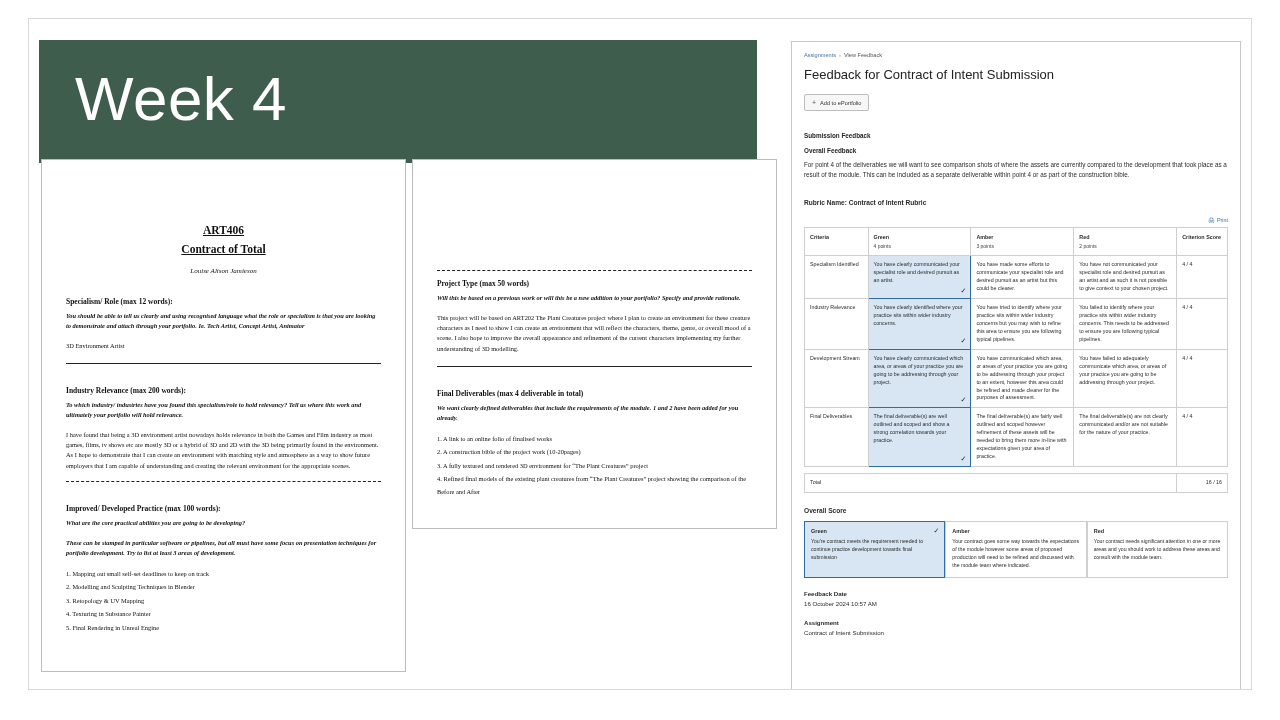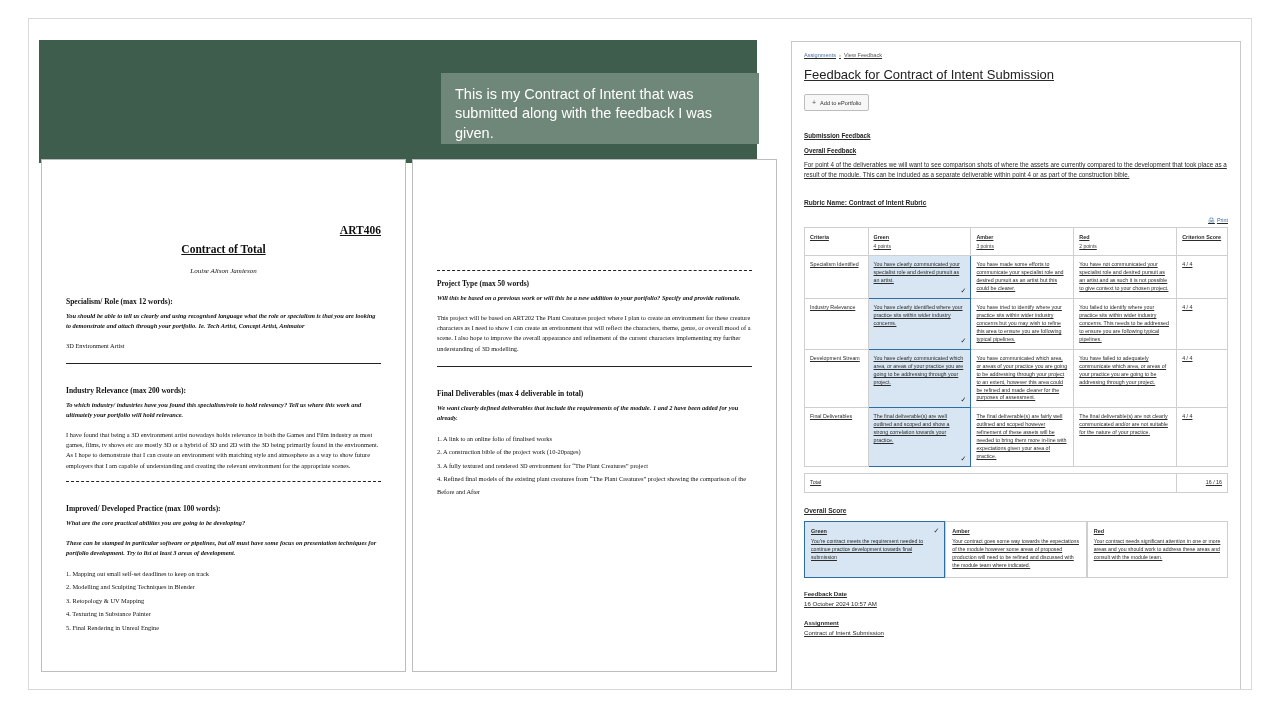--- a/index.html
+++ b/index.html
@@ -44,25 +44,25 @@
     padding: 12px 14px 10px 14px;
   }
   
   .doc-page {
     position: absolute;
     background: #ffffff;
     border: 1px solid #bdbdbd;
     overflow: hidden;
   }
   #doc-left  { left: 12px;  top: 140px; width: 365px; height: 513px; }
-  #doc-right { left: 383px; top: 140px; width: 365px; height: 513px; }
+  #doc-right { left: 383px; top: 140px; width: 365px; height: 370px; }
   .doc-inner { padding: 22px 24px; color: #111; }
 
   .doc-title {
-    text-align: right;
+    text-align: center;
     font-family: "Liberation Serif", serif;
     font-weight: bold;
     font-size: 11.5px;
     text-decoration: underline;
     margin: 42px 0 0 0;
   }
   .doc-title2 {
     text-align: center;
     font-family: "Liberation Serif", serif;
     font-weight: bold;
@@ -118,21 +118,20 @@
   
   #feedback {
     position: absolute;
     left: 762px; top: 22px;
     width: 450px; height: 672px;
     background: #ffffff;
     border: 1px solid #c8c8c8;
     overflow: hidden;
     font-size: 7px;
     color: #2b2b2b;
-    text-decoration: underline;
   }
   .fb-inner { padding: 10px 12px 0 12px; }
   .crumb { font-size: 5.6px; color: #4a6f9c; margin-bottom: 9px; }
   .crumb .sep { color: #888; margin: 0 3px; }
   .crumb .cur { color: #555; }
   .fb-title {
     font-size: 13px;
     font-weight: normal;
     color: #222;
     margin: 0 0 12px 0;
@@ -221,21 +220,21 @@
 
   .meta-lbl { font-weight: bold; font-size: 6.1px; margin: 12px 0 3px 0; }
   .meta-val { font-size: 6.1px; margin: 0 0 2px 0; }
 </style>
 </head>
 <body>
 
 <div id="slide">
 
   <div class="banner">
-    <div class="callout">This is my Contract of Intent that was submitted along with the feedback I was given.</div>
+    <div class="banner-title">Week 4</div>
   </div>
 
   <div class="doc-page" id="doc-left">
     <div class="doc-inner">
       <div class="doc-title">ART406</div>
       <div class="doc-title2">Contract of Total</div>
       <div class="doc-author">Louise Alison Jamieson</div>
 
       <div class="sec-head">Specialism/ Role (max 12 words):</div>
       <div class="sec-italic">You should be able to tell us clearly and using recognised language what the role or specialism is that you are looking to demonstrate and attach through your portfolio. Ie. Tech Artist, Concept Artist, Animator</div>

